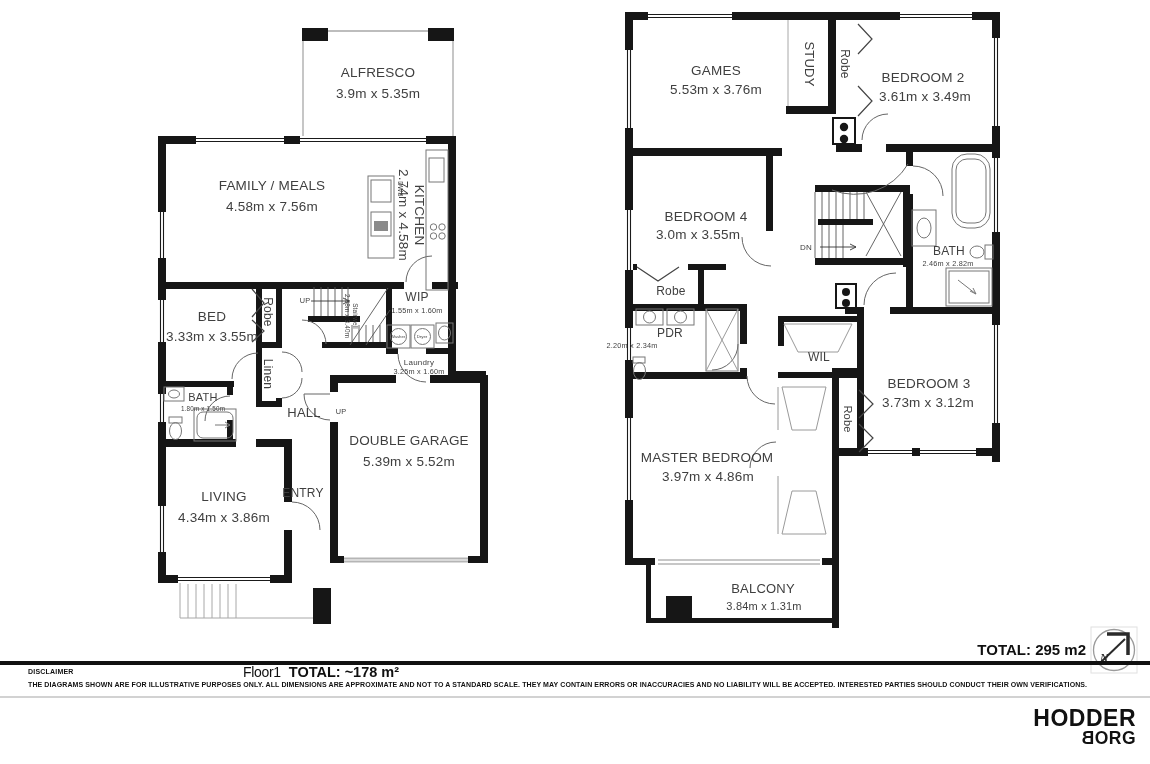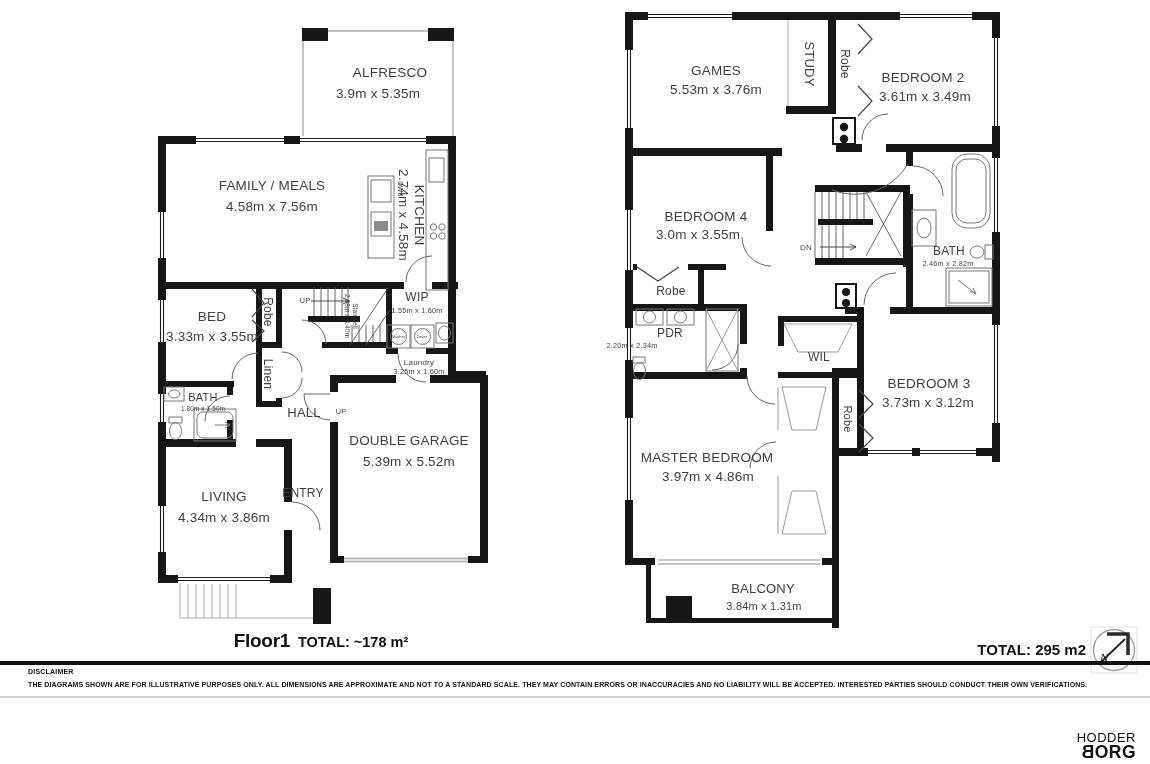--- a/index.html
+++ b/index.html
@@ -5,32 +5,32 @@
   html,body{margin:0;padding:0;background:#fff;}
   #page{position:relative;width:1150px;height:764px;background:#fff;overflow:hidden;
         font-family:"Liberation Sans","DejaVu Sans",sans-serif;}
   svg{position:absolute;left:0;top:0;}
   .L{position:absolute;transform:translate(-50%,-50%);white-space:nowrap;color:#3f3f3f;
      font-size:13.5px;line-height:1.2;text-align:center;letter-spacing:.2px;}
   .rot{transform:translate(-50%,-50%) rotate(90deg);}
   .f12{font-size:12px}.f11{font-size:11px}.f13{font-size:13px}
   .f8{font-size:8px}.f7{font-size:7.3px}.f6{font-size:6.3px}.f4{font-size:4.3px;letter-spacing:0;}
   .titleblock{position:absolute;transform:translateX(-50%);display:flex;align-items:baseline;gap:8px;color:#101010;}
-  .titleblock .big{font-size:19px;font-weight:bold;letter-spacing:-.3px;}
-  .titleblock .small{font-size:14.5px;font-weight:bold;}
+  .titleblock .big{font-size:14px;font-weight:normal;letter-spacing:-.3px;}
+  .titleblock .small{font-size:14.5px;font-weight:bold;margin-top:34px;}
   .grandtotal{position:absolute;right:64px;top:641px;font-size:15px;font-weight:bold;color:#101010;}
   .northletter{position:absolute;left:1104px;top:658px;transform:translate(-50%,-50%);
      font-family:"Liberation Serif","DejaVu Serif",serif;font-style:italic;font-size:13px;color:#222;}
   .divider{position:absolute;left:0;top:661px;width:1150px;height:4px;background:#111;}
   .grayline{position:absolute;left:0;top:696px;width:1150px;height:2px;background:#d2d2d2;}
   .disc-title{position:absolute;left:28px;top:668px;font-size:7px;font-weight:bold;color:#111;letter-spacing:.2px;}
   .disc-body{position:absolute;left:28px;top:681px;font-size:7px;font-weight:bold;color:#111;letter-spacing:.1px;}
   .address{position:absolute;left:27px;top:702px;font-size:23px;font-weight:bold;color:#111;}
   .logo{position:absolute;right:14px;top:707px;text-align:right;color:#111;line-height:1.0;}
-  .logo .l1{font-size:13px;font-weight:400;letter-spacing:.5px;margin-top:24px;}
+  .logo .l1{font-size:23px;font-weight:700;letter-spacing:.5px;}
   .logo .l2{font-size:17.5px;font-weight:800;letter-spacing:.5px;margin-top:0px;}
   .flip{display:inline-block;transform:scaleX(-1);}
 </style>
 </head>
 <body>
 
 <div id="page">
 
   <svg width="1150" height="764" viewBox="0 0 1150 764">
 
@@ -229,21 +229,21 @@
     </g>
 
     <g fill="none">
       <rect x="1091" y="627" width="46" height="46" stroke="#e0e0e0" stroke-width="1"></rect>
       <circle cx="1114" cy="650" r="20.5" stroke="#9a9a9a" stroke-width="1.3"></circle>
       <path d="M1100 663L1125 639" stroke="#2a2a2a" stroke-width="2"></path>
       <path d="M1107 634H1128V655" stroke="#2a2a2a" stroke-width="3.5"></path>
     </g>
   </svg>
 
-  <div class="L" style="left:390px;top:73px">ALFRESCO</div>
+  <div class="L" style="left:378px;top:73px">ALFRESCO</div>
   <div class="L" style="left:378px;top:94px">3.9m x 5.35m</div>
   <div class="L" style="left:272px;top:186px">FAMILY / MEALS</div>
   <div class="L" style="left:272px;top:207px">4.58m x 7.56m</div>
   <div class="L rot" style="left:411px;top:215px">
     <div>KITCHEN</div>
     <div>2.74m x 4.58m</div>
   </div>
   <div class="L rot f6" style="left:400px;top:189px">DWS</div>
   <div class="L f12" style="left:417px;top:297px">WIP</div>
   <div class="L f7" style="left:417px;top:311px">1.55m x 1.60m</div>

